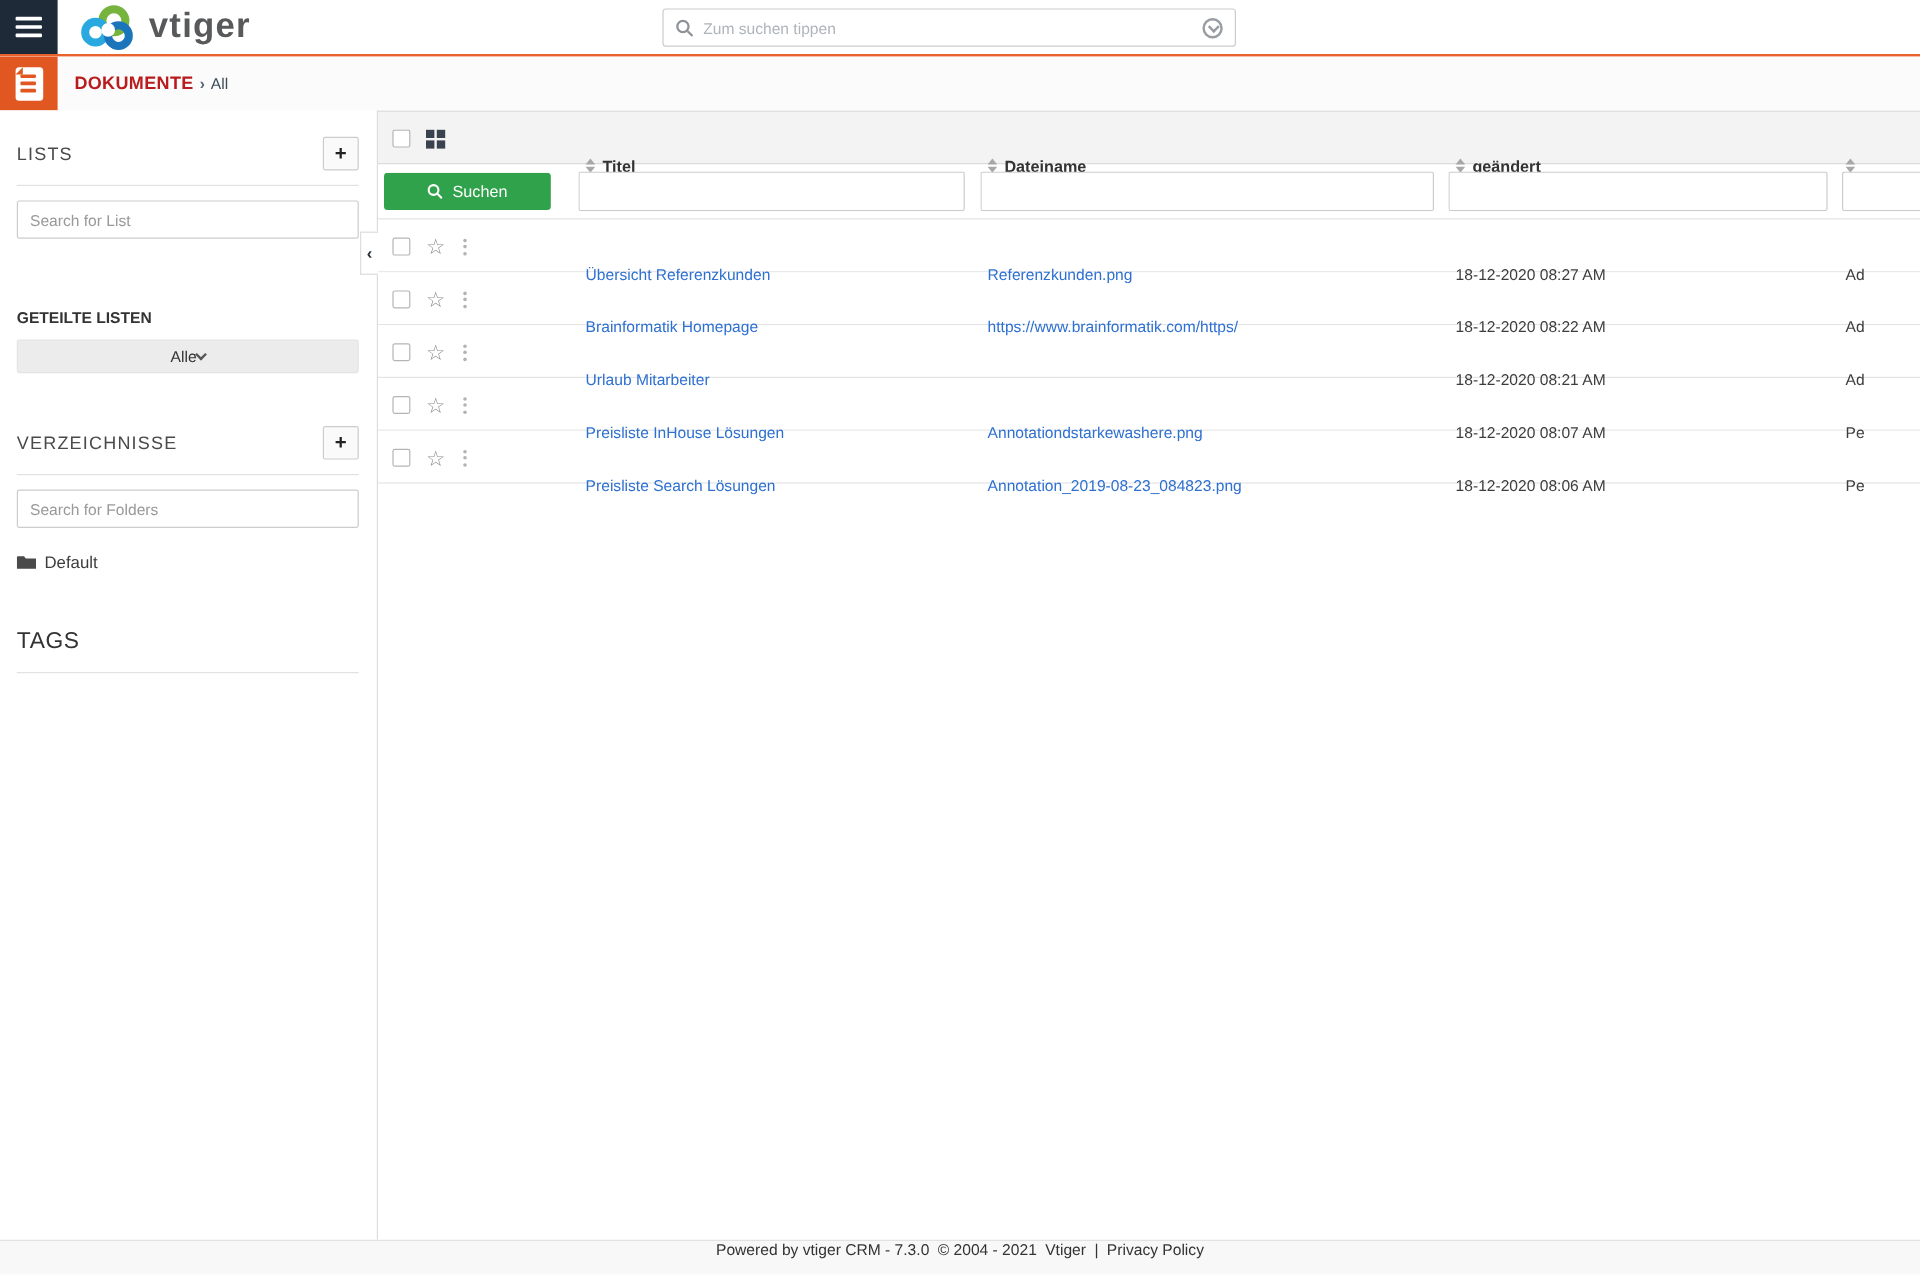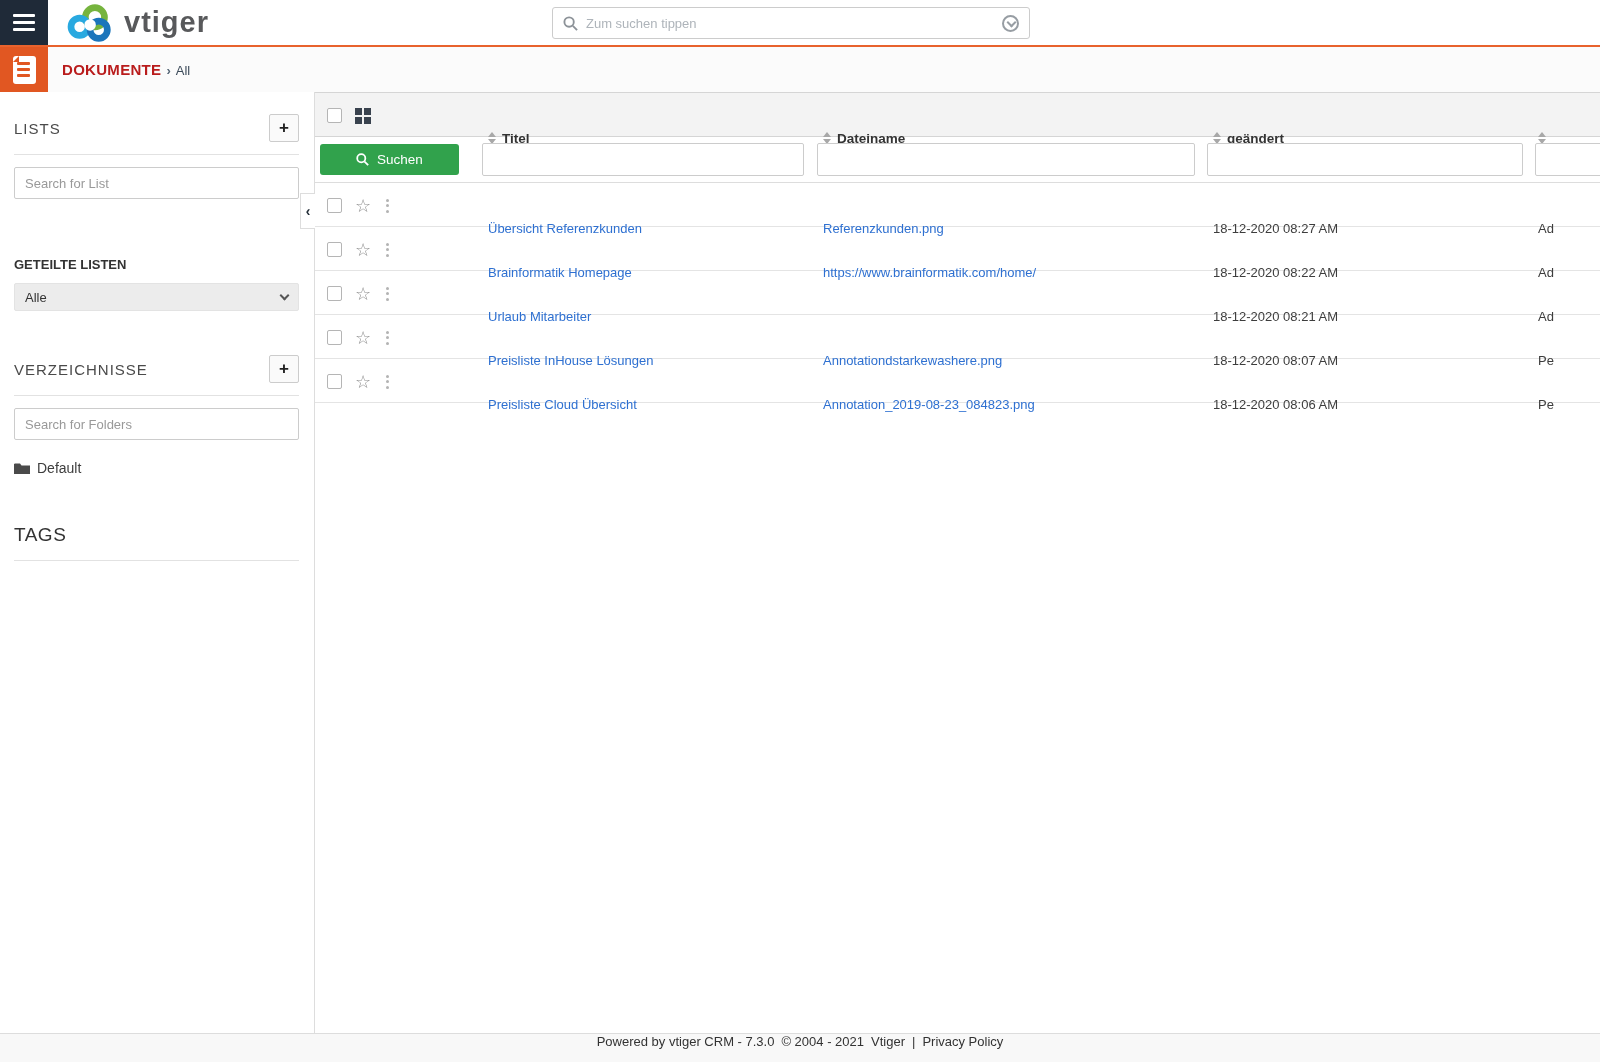--- a/index.html
+++ b/index.html
@@ -48,21 +48,21 @@
   .side-head { display:flex; align-items:center; justify-content:space-between; }
   .side-title { font-size:15px; color:#4a4a4a; letter-spacing:1px; }
   .plus-btn { width:30px; height:28px; border:1px solid #ccc; border-radius:2px; background:#fafafa;
     font-size:17px; font-weight:bold; color:#222; display:flex; align-items:center; justify-content:center; cursor:pointer; }
   .side-divider { border:none; border-top:1px solid #e2e2e2; margin:12px 0 12px 0; }
   .side-input { width:100%; height:32px; border:1px solid #ccc; border-radius:2px;
     font-size:13px; color:#555; padding:0 10px; font-family:inherit; outline:none; }
   .side-input::placeholder { color:#999; }
   .side-sub { font-size:13px; font-weight:bold; color:#333; margin-top:58px; }
   .side-select { margin-top:11px; height:28px; background:#ececec; border:1px solid #e3e3e3;
-    border-radius:2px; display:flex; align-items:center; justify-content:space-between;
+    border-radius:2px; display:flex; align-items:center; justify-content:center;
     padding:0 10px; font-size:13px; color:#333; cursor:pointer; }
   .sel-chevron { width:7px; height:7px; border-right:2px solid #555; border-bottom:2px solid #555;
     transform:rotate(45deg); margin-top:-4px; }
   .folders-head { margin-top:44px; }
   .folder-item { display:flex; align-items:center; gap:7px; margin-top:20px;
     font-size:14px; color:#3d3d3d; cursor:pointer; }
   .tags-title { font-size:19px; color:#333; margin-top:48px; letter-spacing:.5px; }
   .tags-divider { margin-top:14px; }
   .collapse-tab { position:absolute; right:-1px; top:101px; width:15px; height:36px;
     background:#fff; border:1px solid #ddd; border-right:none; display:flex; align-items:center;
@@ -293,21 +293,21 @@
       <span class="dots">
                 <i></i>
                 <i></i>
                 <i></i>
               </span>
     </div>
     <div class="cell cell-pad">
               <a class="cell-link">Brainformatik Homepage</a>
             </div>
     <div class="cell cell-pad">
-              <a class="cell-link">https://www.brainformatik.com/home/</a>
+              <a class="cell-link">https://www.brainformatik.com/https/</a>
             </div>
     <div class="cell cell-pad">
               <span class="cell-text">18-12-2020 08:22 AM</span>
             </div>
     <div class="cell cell-pad">
               <span class="cell-text">Ad</span>
             </div>
   </div>
 
   <div class="trow tdata">
@@ -362,21 +362,21 @@
     <div class="cell cell-controls">
       <span class="chk"></span>
       <span class="star">☆</span>
       <span class="dots">
                 <i></i>
                 <i></i>
                 <i></i>
               </span>
     </div>
     <div class="cell cell-pad">
-              <a class="cell-link">Preisliste Cloud Übersicht</a>
+              <a class="cell-link">Preisliste Search Lösungen</a>
             </div>
     <div class="cell cell-pad">
               <a class="cell-link">Annotation_2019-08-23_084823.png</a>
             </div>
     <div class="cell cell-pad">
               <span class="cell-text">18-12-2020 08:06 AM</span>
             </div>
     <div class="cell cell-pad">
               <span class="cell-text">Pe</span>
             </div>

